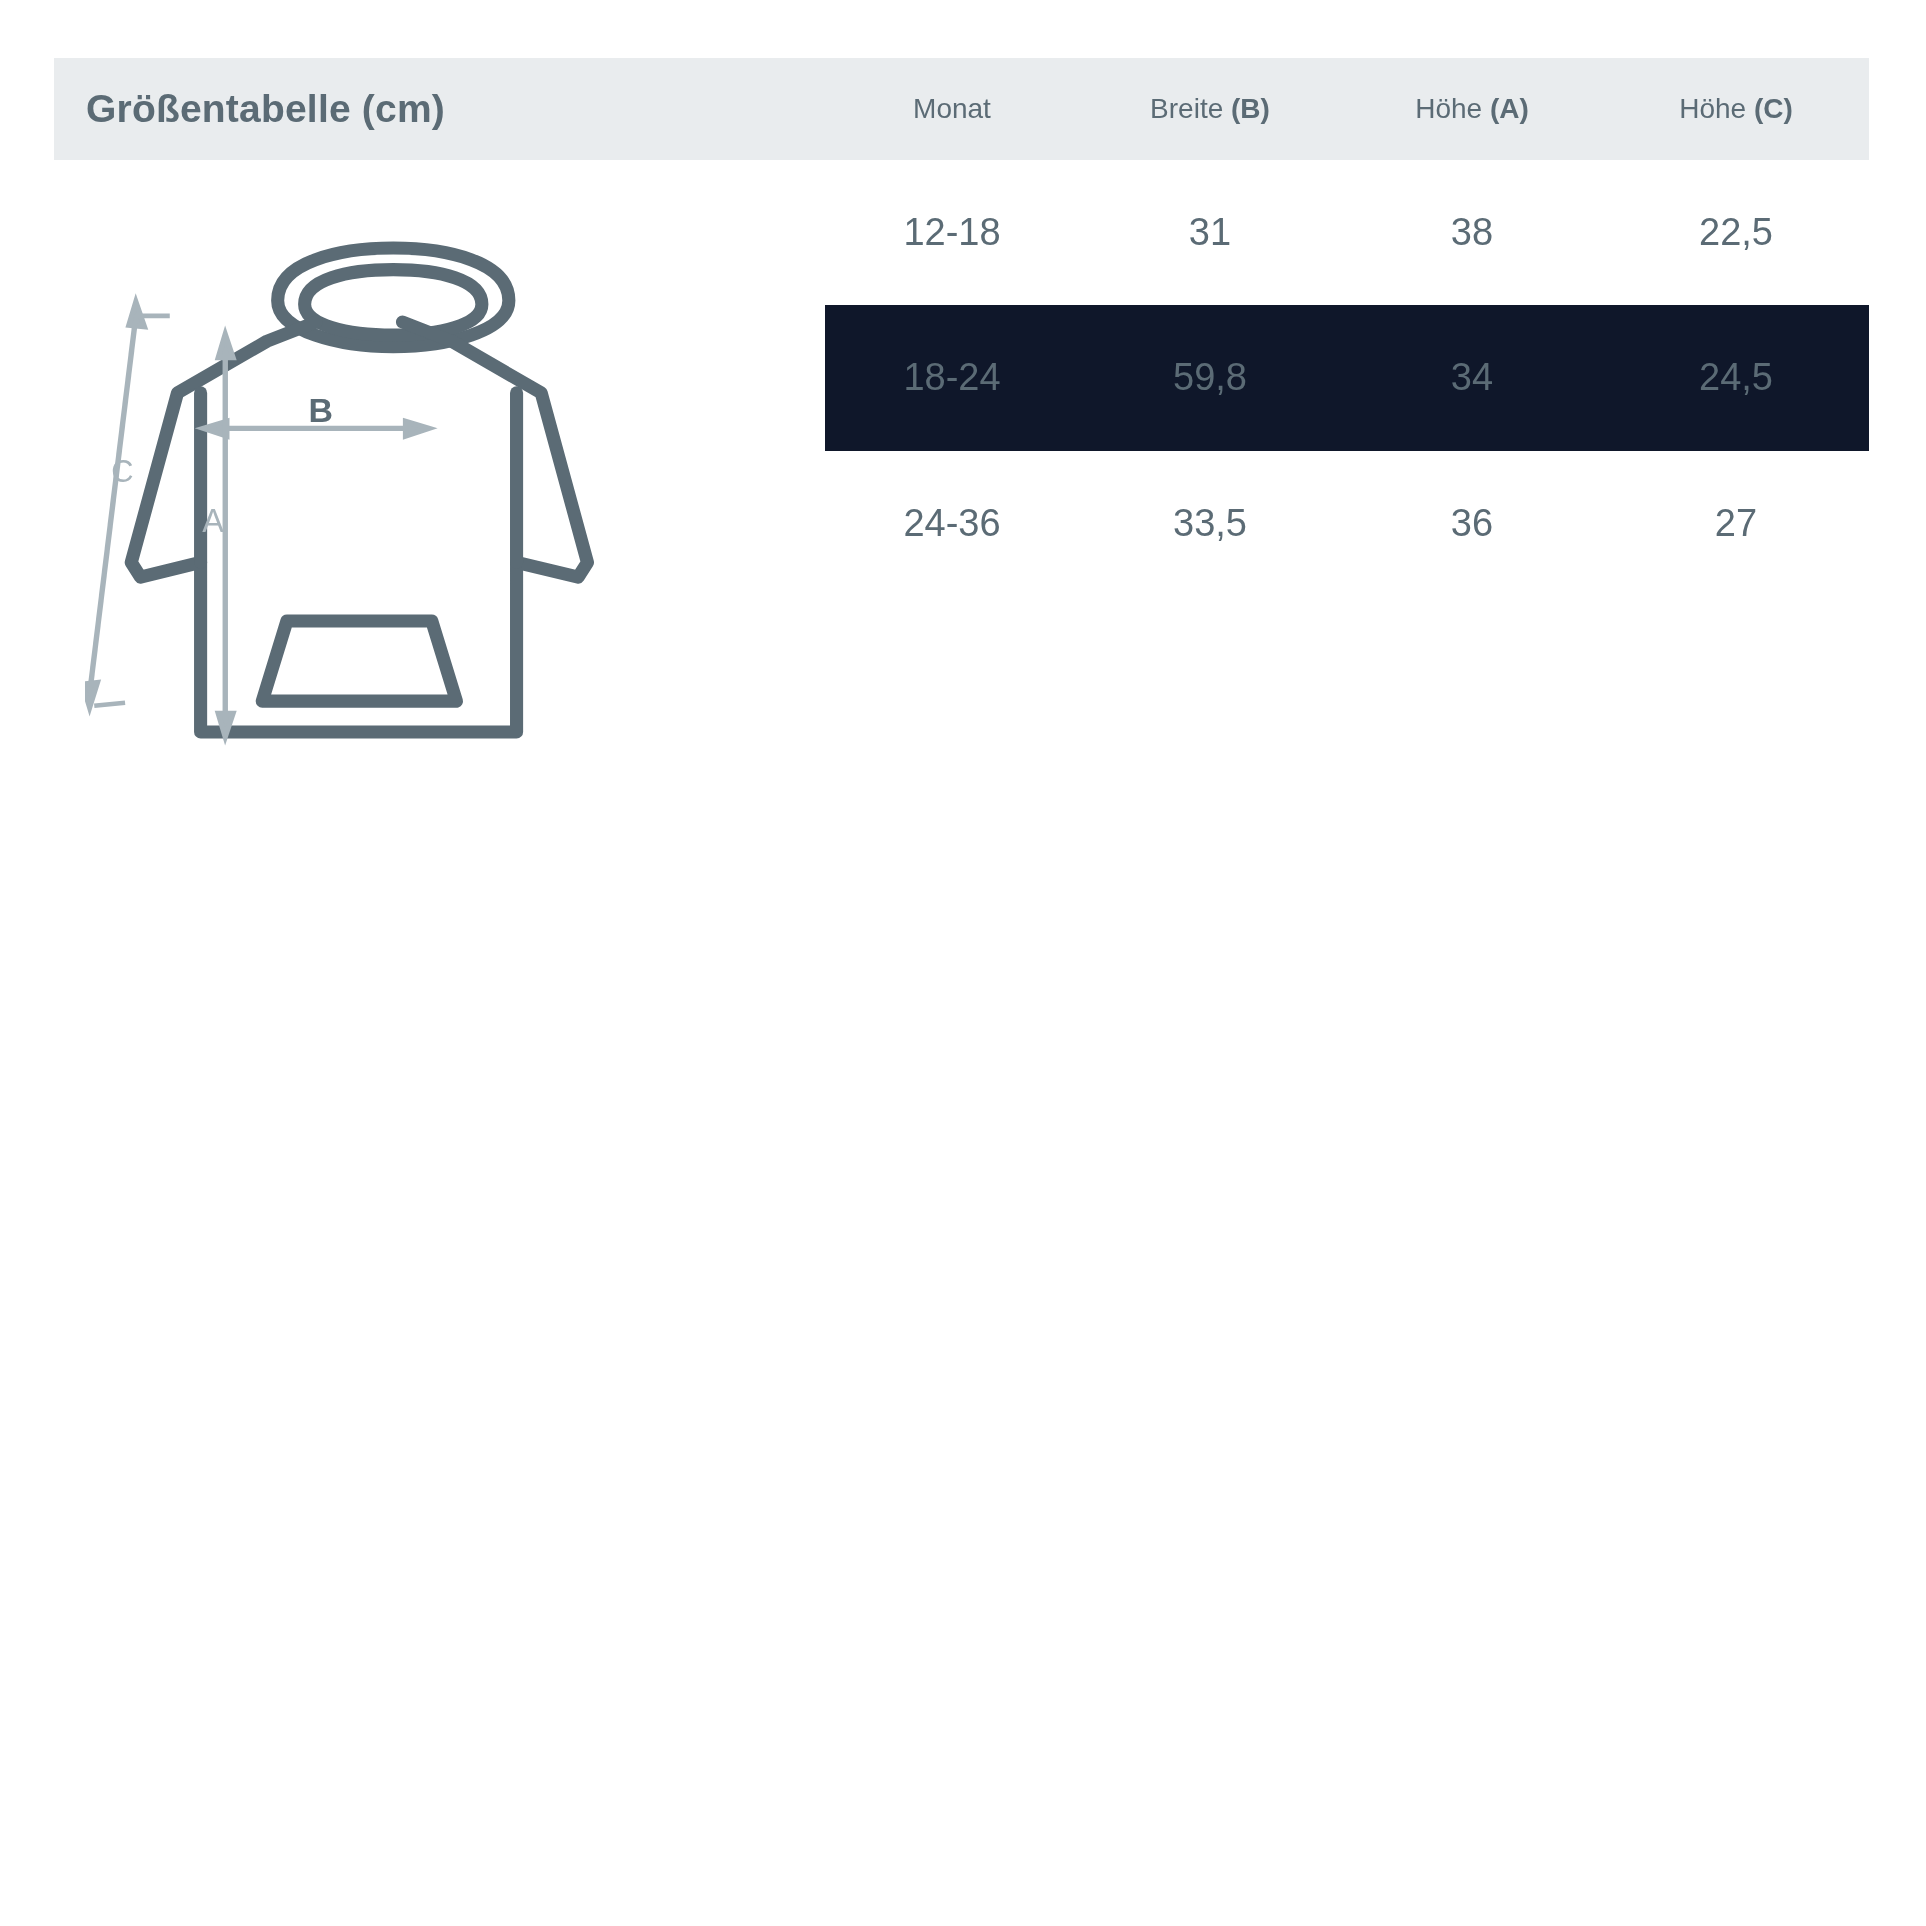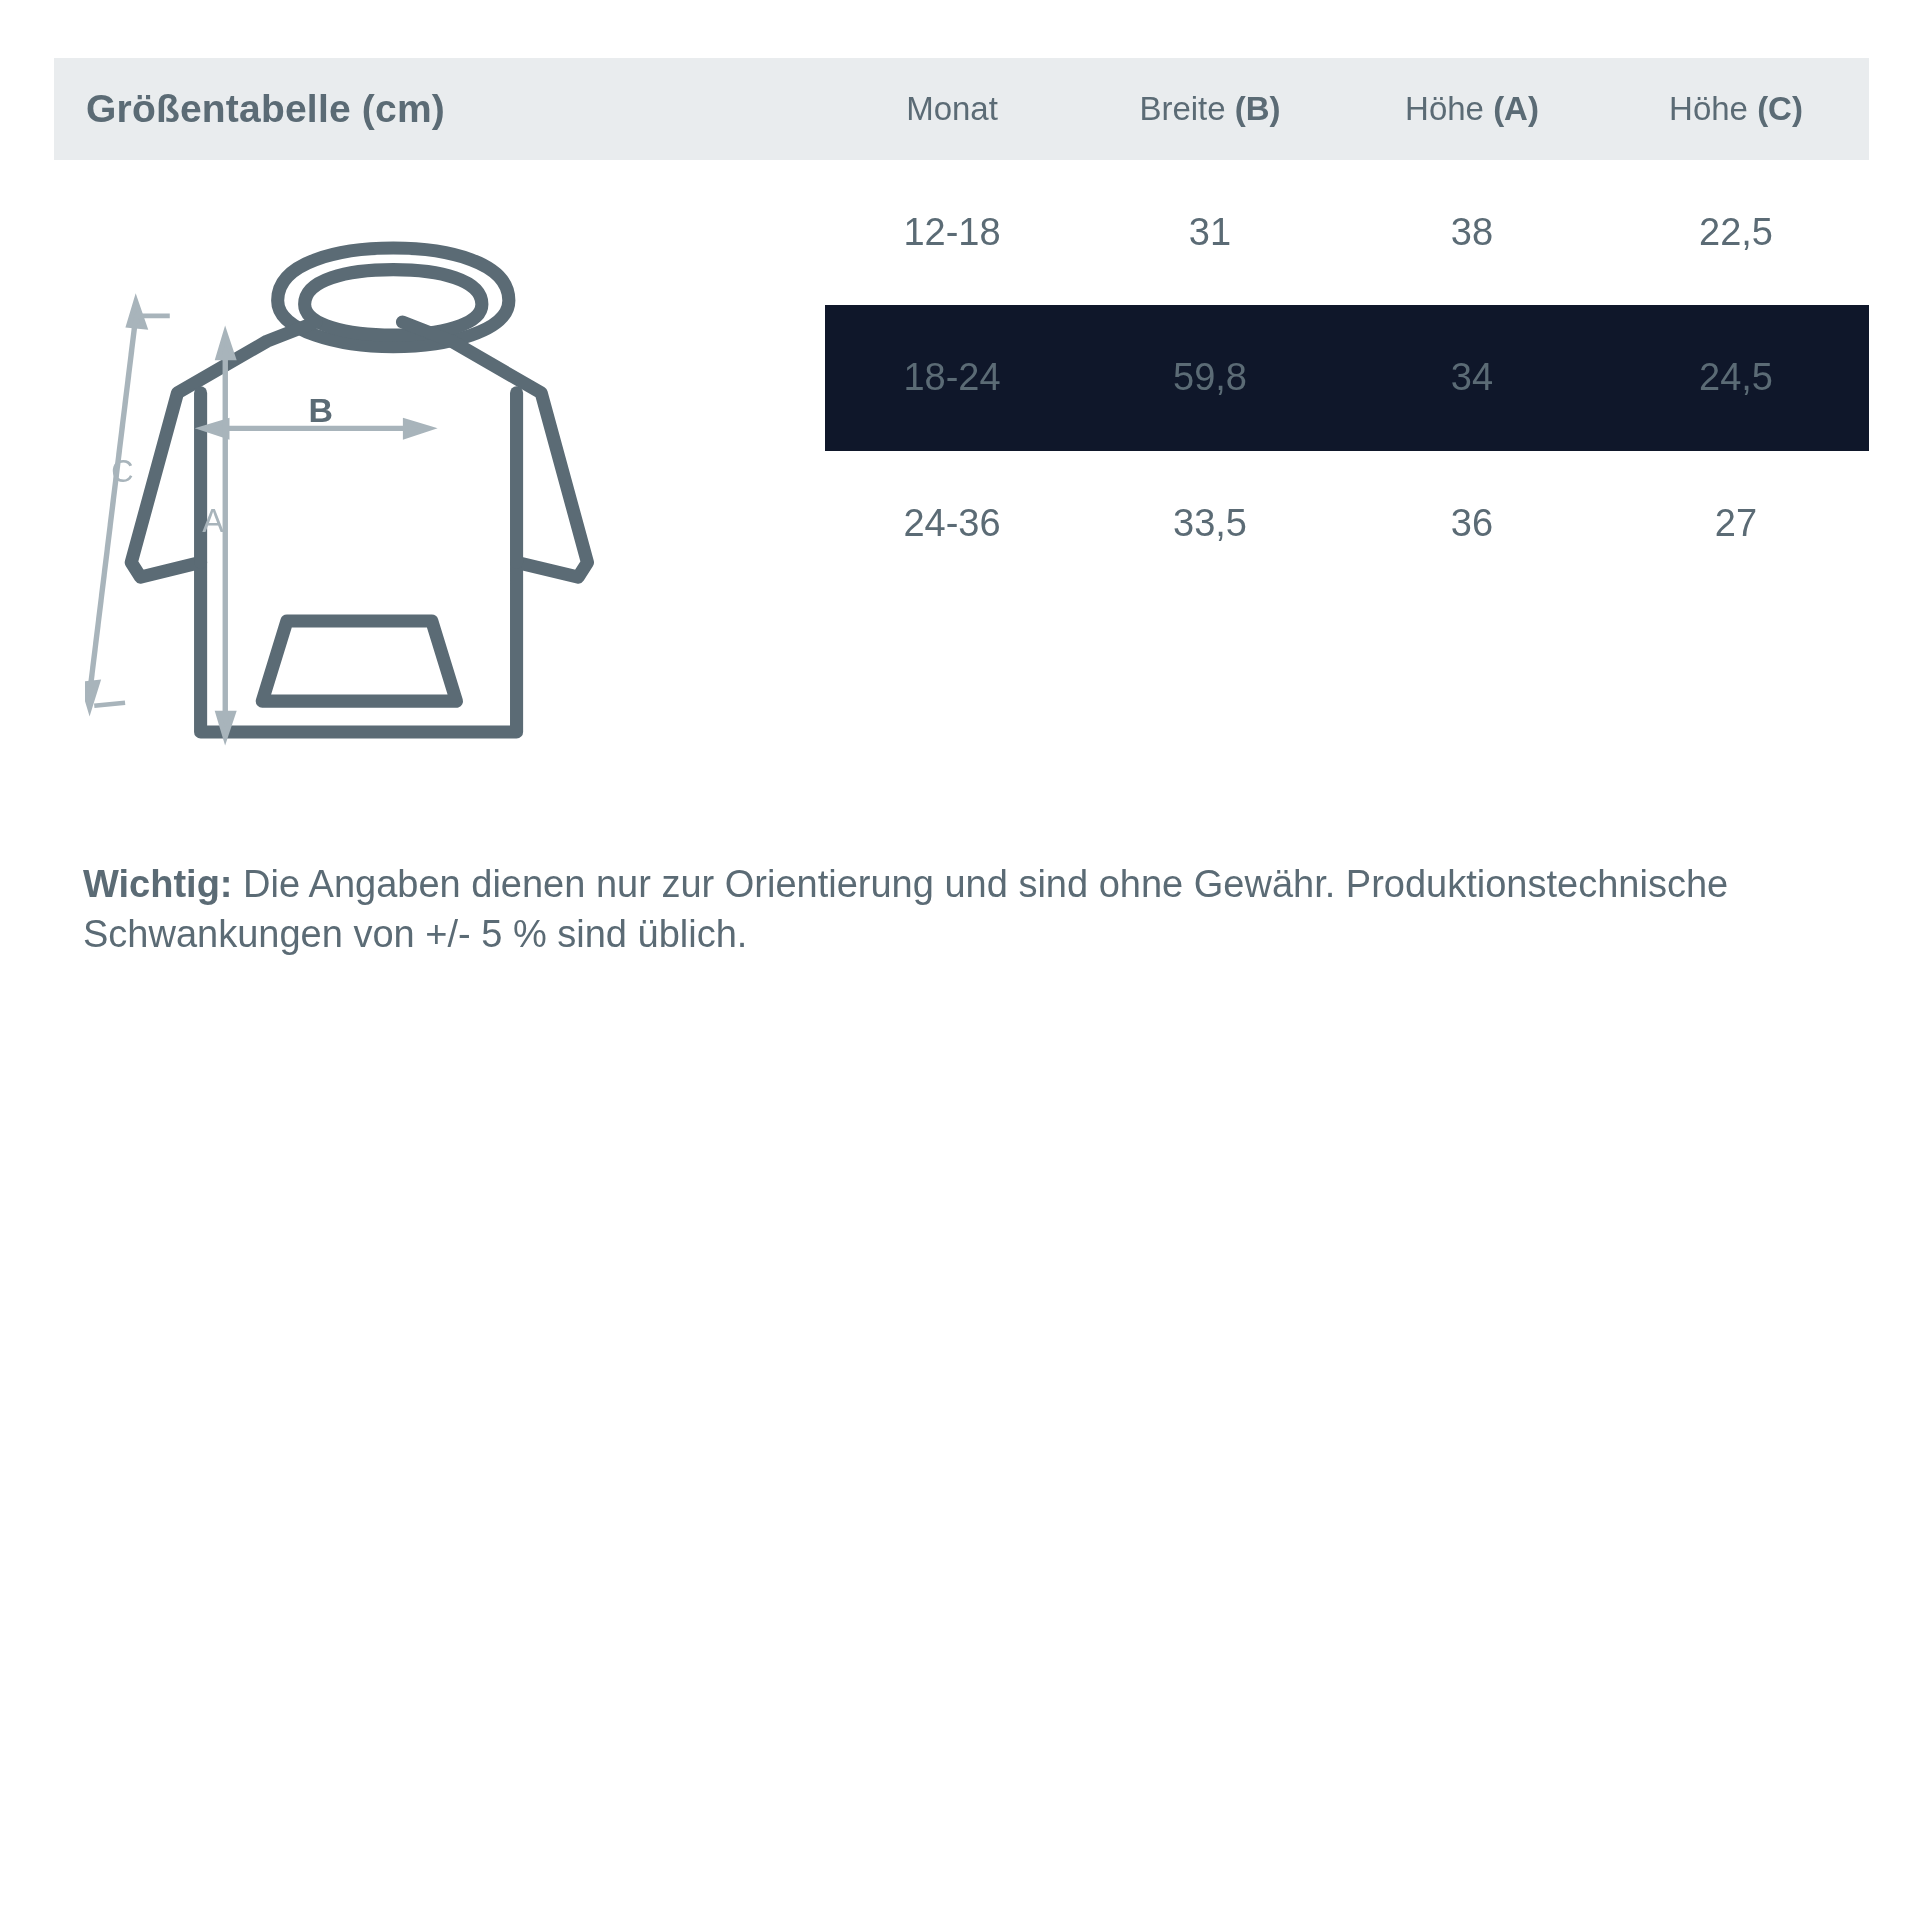--- a/index.html
+++ b/index.html
@@ -26,21 +26,21 @@
   table.chart {
     width: 100%;
     border-collapse: collapse;
     table-layout: fixed;
   }
   table.chart thead tr {
     background: #e9ecee;
   }
   table.chart th {
     color: #5b6b75;
-    font-size: 33px;
+    font-size: 28px;
     font-weight: bold;
     padding: 29px 0;
     text-align: center;
     vertical-align: middle;
   }
   table.chart th.title-cell {
     text-align: left;
     padding-left: 32px;
     font-size: 39px;
     font-weight: bold;
@@ -192,18 +192,15 @@
         <tr>
           <td>24-36</td>
           <td>33,5</td>
           <td>36</td>
           <td>27</td>
         </tr>
       </tbody>
     </table>
   </div>
 
-  <div class="note">
-    <b>Wichtig:</b><span> Die Angaben dienen nur zur Orientierung und sind ohne Gewähr. Produktionstechnische Schwankungen von +/- 5 % sind üblich.</span>
-  </div>
 
 </div>
 
 
 </body></html>

